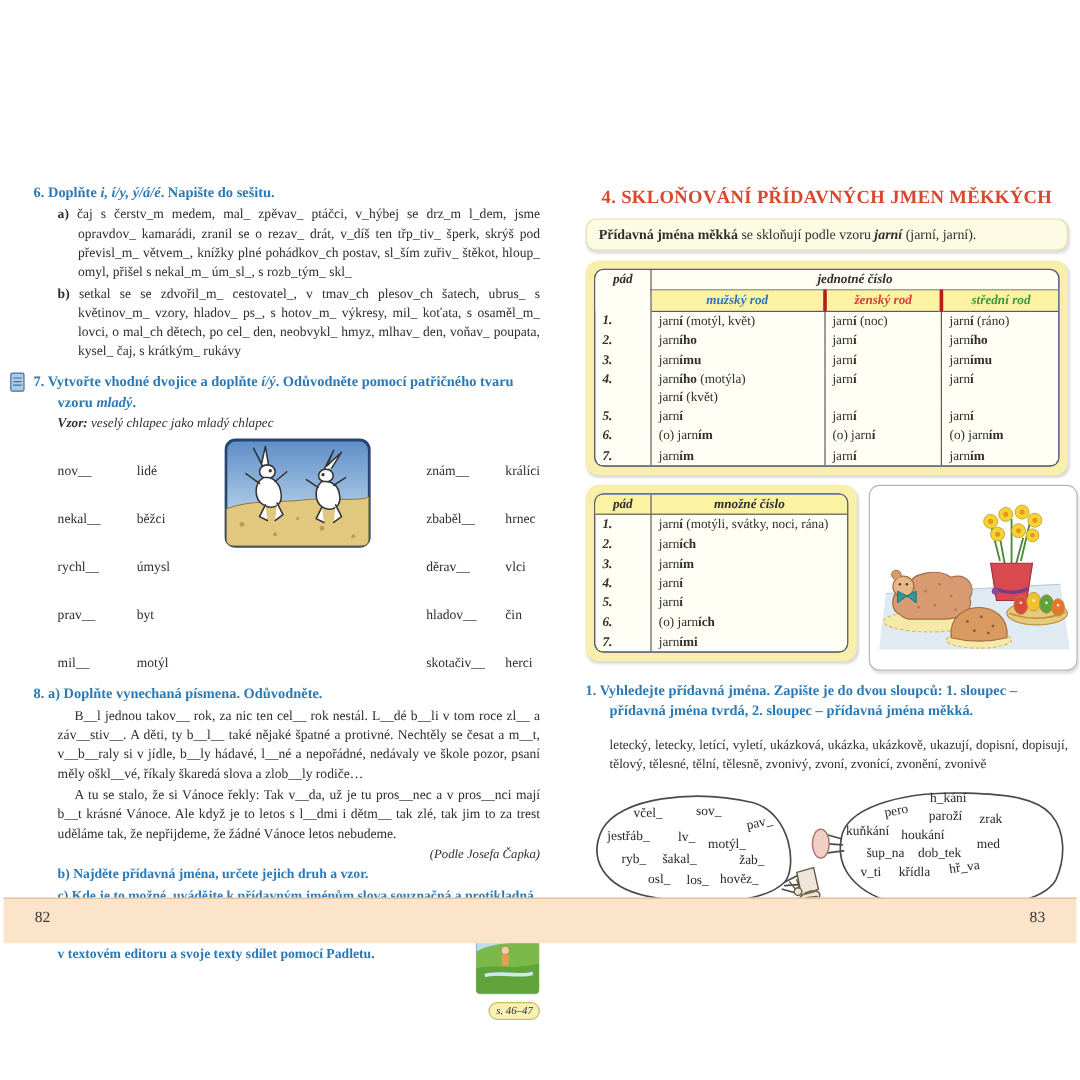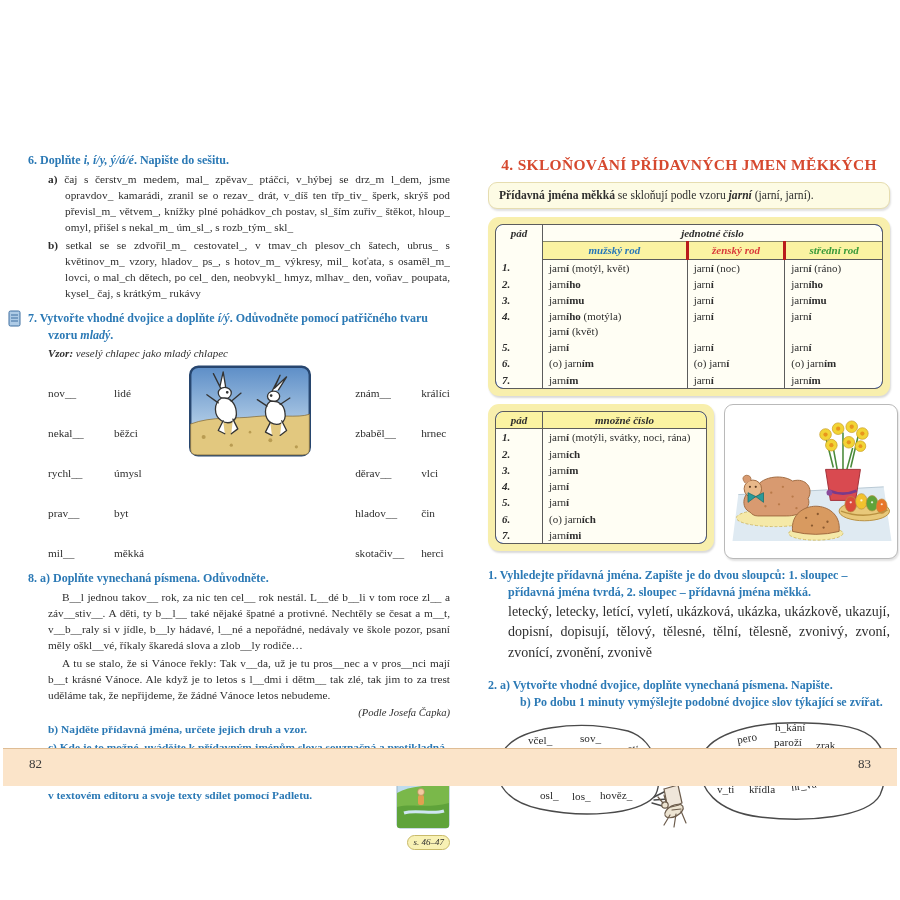--- a/index.html
+++ b/index.html
@@ -50,21 +50,21 @@
   tr.colnames th + th{border-left:3px solid #b91c1c;margin-top:17px;}
   td.case{font-style:italic;font-weight:bold;text-align:center;border-right:1px solid #5c5c5c;width:34px;}
   td.cell{border-left:1px solid #5c5c5c;}
   td.cell:first-of-type{border-left:none;}
   tr.plural-head th{background:#fbf3a2;border-bottom:1px solid #5c5c5c;}
 
   .plural-row{display:flex;gap:10px;align-items:stretch;margin-bottom:8px;}
   .plural-card{flex:0 0 212px;}
   .easter-card{flex:1;background:#fff;border:1px solid #b9b9b9;border-radius:9px;box-shadow:1px 2px 2px rgba(0,0,0,.12);display:flex;align-items:center;justify-content:center;padding:3px;}
 
-  .wordlist{font-size:14px;line-height:1.45;text-align:justify;padding-left:20px;margin-top:1px;}
+  .wordlist{font-size:11px;line-height:1.45;text-align:justify;padding-left:20px;margin-top:13px;}
 
   
   .sacks{position:relative;width:402px;height:116px;margin-top:4px;}
   .sacks svg{position:absolute;inset:0;}
   .sack-word{position:absolute;font-size:11.2px;white-space:nowrap;color:#2a2a2a;}
 
   
   .band{position:absolute;left:3px;right:3px;top:748px;height:37px;background:#fbe4c9;border-top:1px solid #dfbd95;}
   .pgnum{position:absolute;top:7px;font-size:13px;color:#3a3a3a;}
   .pgnum.l{left:26px;} .pgnum.r{right:26px;}
@@ -100,21 +100,21 @@
           <div class="pairs" id="pairs-left">
               <span>nov__</span>
               <span>lidé</span>
               <span>nekal__</span>
               <span>běžci</span>
               <span>rychl__</span>
               <span>úmysl</span>
               <span>prav__</span>
               <span>byt</span>
               <span>mil__</span>
-              <span>měkká</span>
+              <span>motýl</span>
             </div>
           <div class="bunny-card">
             <svg width="122" height="92" viewBox="0 0 150 112">
               <defs>
                   <linearGradient id="sky" x1="0" y1="0" x2="0" y2="1">
                     <stop offset="0" stop-color="#5d8ec7"></stop>
                     <stop offset="1" stop-color="#d9eaf6"></stop>
                   </linearGradient>
                 </defs>
               <rect x="1.5" y="1.5" width="147" height="109" rx="10" fill="url(#sky)" stroke="#27466f" stroke-width="3"></rect>
@@ -385,23 +385,20 @@
           </g>
         </svg>
       </div>
     </div>
 
     <section class="ex">
       <div class="ex-head"><span class="num">1.</span> <span>Vyhledejte přídavná jména. Zapište je do dvou sloupců: 1. sloupec – přídavná jména tvrdá, 2. sloupec – přídavná jména měkká.</span></div>
       <p class="wordlist">letecký, letecky, letící, vyletí, ukázková, ukázka, ukázkově, ukazují, dopisní, dopisují, tělový, tělesné, tělní, tělesně, zvonivý, zvoní, zvonící, zvonění, zvonivě</p>
     </section>
 
-    <section class="ex">
-      <div class="ex-head"><span class="num">2.</span> <span>a) Vytvořte vhodné dvojice, doplňte vynechaná písmena. Napište.</span><br><span style="visibility:hidden">2. </span><span>b) Po dobu 1 minuty vymýšlejte podobné dvojice slov týkající se zvířat.</span></div>
-    </section>
 
     <div class="sacks">
       <svg viewBox="0 0 402 118" width="402" height="118">
         <g fill="none" stroke="#4a4a4a" stroke-width="1.4" stroke-linecap="round">
           <path d="M140,12 C 90,0 28,8 14,34 C 2,58 14,82 52,90 C 95,99 148,96 166,78 C 176,66 172,22 140,12 Z"></path>
           <path d="M166,78 L178,72 M164,84 L178,88 M166,81 L180,80"></path>
           <path d="M213,42 C 216,18 258,2 318,4 C 352,5 376,8 388,22 C 400,36 400,58 392,76 C 380,98 320,104 272,98 C 230,93 208,70 213,42 Z"></path>
           <path d="M213,42 L199,38 M215,52 L200,54 M214,47 L199,46"></path>
         </g>
         <g>

